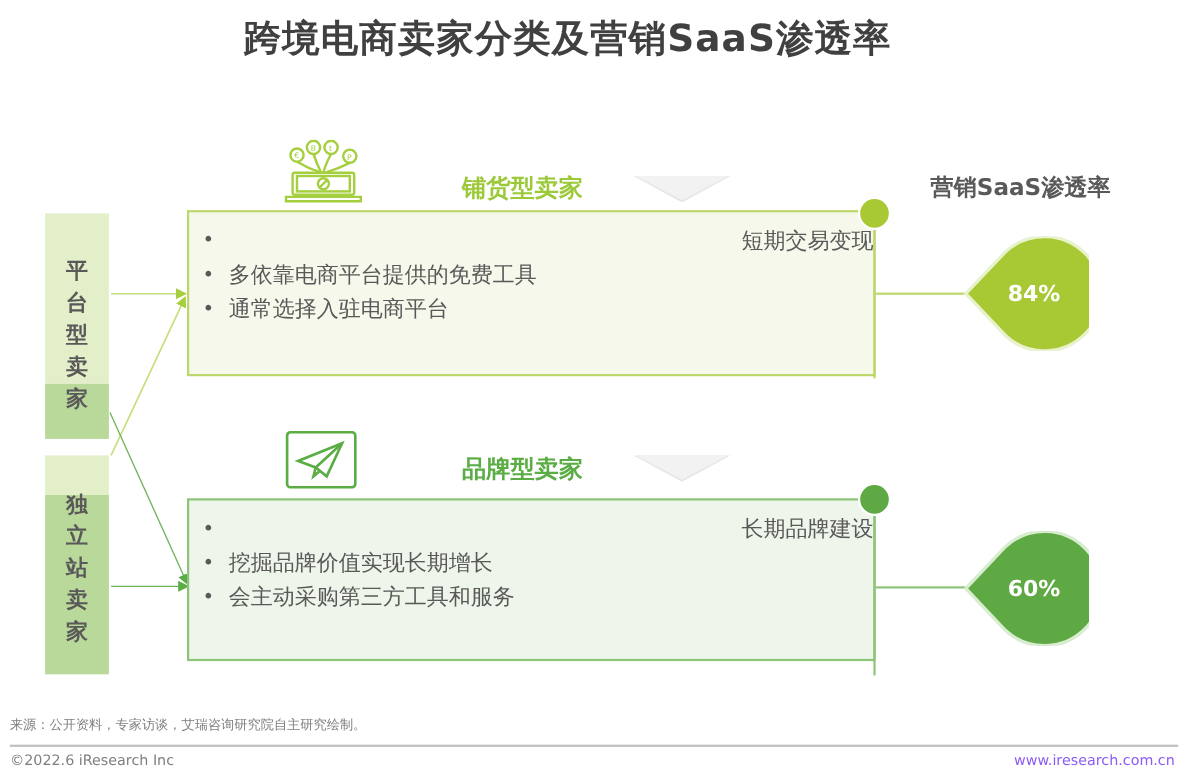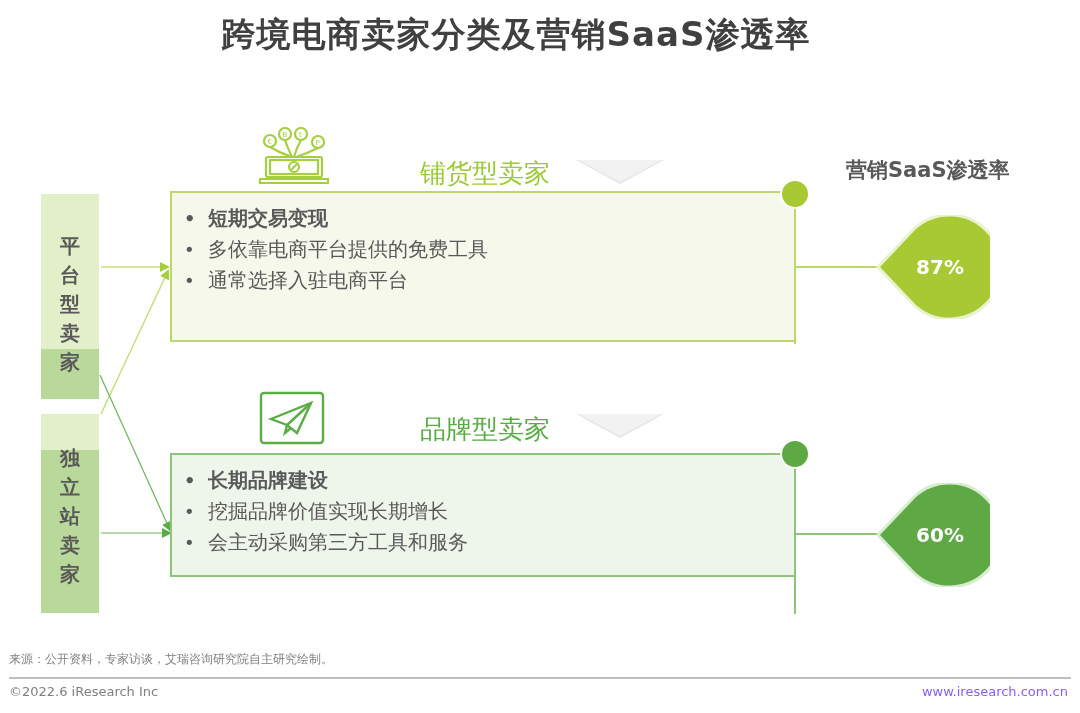--- a/index.html
+++ b/index.html
@@ -19,32 +19,32 @@
     .seller-label {
       position: absolute; left: 0; width: 58px; text-align: center;
       font-size: 20px; font-weight: bold; color: #595959; line-height: 29px;
     }
 
     .box {
       position: absolute; left: 170px; width: 626px;
       border: 2px solid; padding: 10px 0 0 12px;
     }
     .box1 { top: 191px; height: 151px; background: #f5f8ea; border-color: #bcd86b; }
-    .box2 { top: 453px; height: 124px; background: #eef5ea; border-color: #8dc478; }
+    .box2 { top: 453px; height: 148px; background: #eef5ea; border-color: #8dc478; }
     .box ul { list-style: none; }
     .box li {
       font-size: 20px; line-height: 31px; color: #595959; position: relative; padding-left: 24px;
     }
     .box li::before {
       content: "\2022"; position: absolute; left: 0; top: 0; font-size: 18px; color: #595959;
     }
-    .box li.bold { font-weight: bold; }
+    .box li.bold { font-weight: normal; text-align: right; }
 
     .type-title {
-      position: absolute; font-size: 26px; font-weight: normal;
+      position: absolute; font-size: 22px; font-weight: bold;
     }
     .tri {
       position: absolute; width: 0; height: 0;
       border-left: 44px solid transparent; border-right: 44px solid transparent;
       border-top: 24px solid #e6e6e6;
     }
     .tri::after {
       content: ""; position: absolute; left: -42px; top: -24px;
       border-left: 42px solid transparent; border-right: 42px solid transparent;
       border-top: 22px solid #f2f2f2;
@@ -159,21 +159,21 @@
 <div class="vline" style="left:794px;top:194px;height:150px;background:#bcd86b;"></div>
 <div class="dot" style="left:780px;top:179px;background:#a8c934;"></div>
 <div class="hline" style="left:796px;top:266px;width:82px;background:#bcd86b;"></div>
 
 <div class="rate-header">营销SaaS渗透率</div>
 
 <div class="drop" style="left:874px;top:215px;">
   <svg width="116" height="104" viewBox="0 0 116 104">
     <path d="M4 52 L40 14 A52 52 0 1 1 40 90 Z" fill="#a8c934" stroke="#e8f2cc" stroke-width="3"></path>
   </svg>
-  <div class="drop-label" style="left:16px;top:40px;">87%</div>
+  <div class="drop-label" style="left:16px;top:40px;">84%</div>
 </div>
 
 <div style="position:absolute;left:259px;top:391px;width:66px;height:54px;">
   <svg width="66" height="54" viewBox="0 0 66 54" fill="none" stroke="#5aac44" stroke-width="2.4">
     <rect x="2" y="2" width="62" height="50" rx="3"></rect>
     <path d="M12 28 L52 12 L38 42 L28 34 Z"></path>
     <path d="M28 34 L52 12"></path>
     <path d="M28 34 L26 42 L32 37"></path>
   </svg>
 </div>

